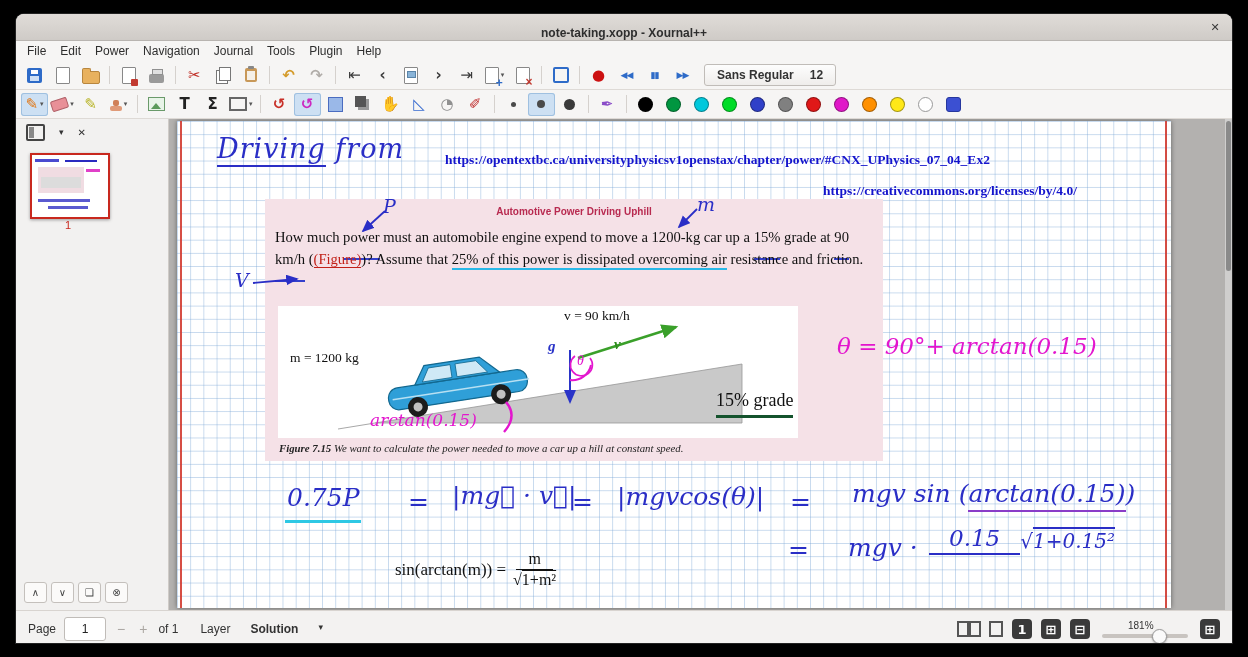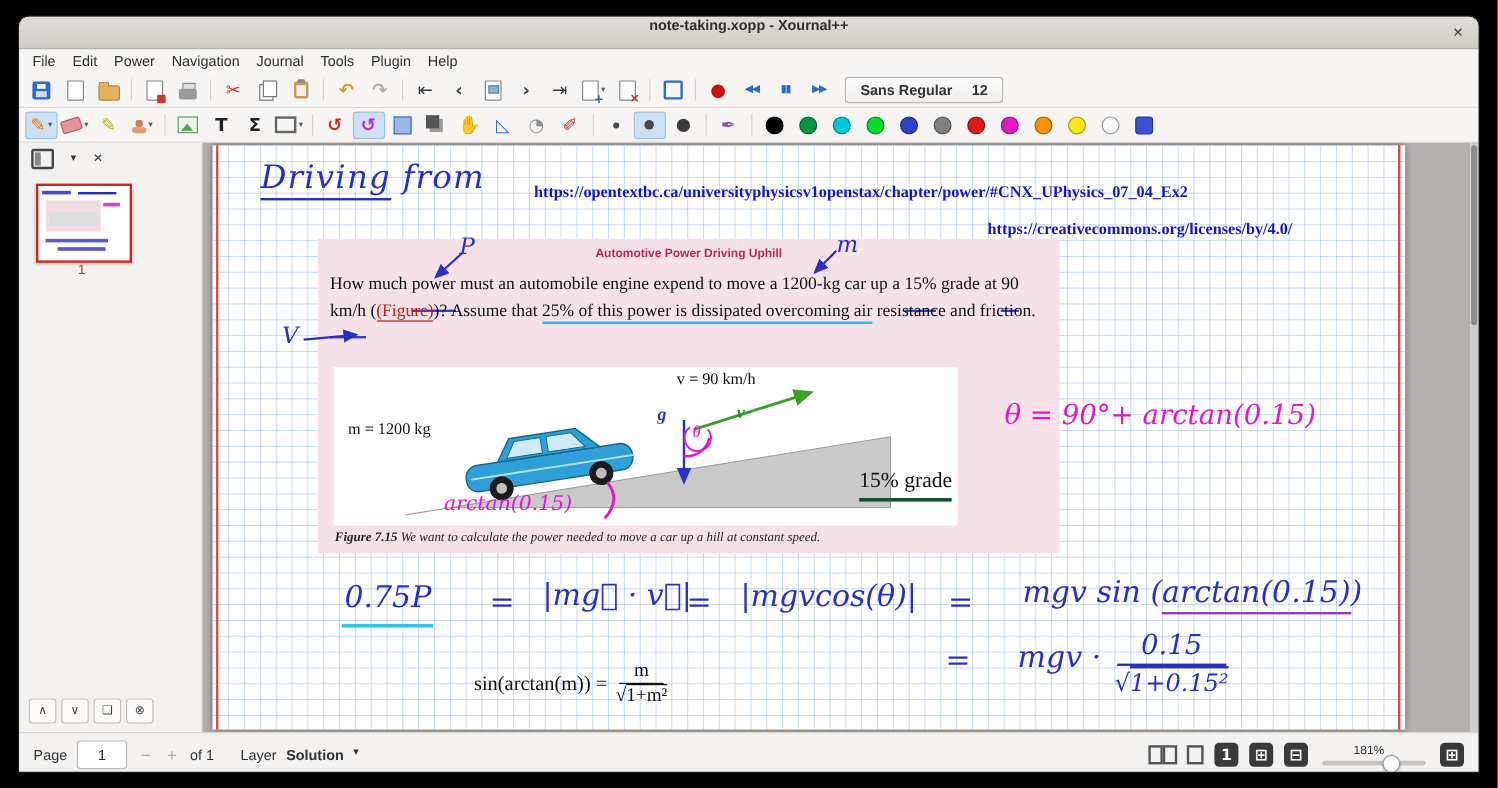--- a/index.html
+++ b/index.html
@@ -1,19 +1,19 @@
 <!DOCTYPE html>
 <html><head>
 <meta charset="utf-8">
 <style>
   html,body{margin:0;padding:0}
   body{width:1248px;height:657px;background:#000;font-family:"Liberation Sans",sans-serif;position:relative;overflow:hidden}
   .window{position:absolute;left:16px;top:14px;width:1216px;height:629px;background:#f6f5f4;border-radius:8px 8px 0 0;overflow:hidden;box-shadow:0 0 0 1px #222}
   
-  .titlebar{height:26px;background:linear-gradient(#e0dcd8,#cfcbc7);border-bottom:1px solid #b8b4b0;display:flex;align-items:flex-start;position:relative}
+  .titlebar{height:26px;background:linear-gradient(#e0dcd8,#cfcbc7);border-bottom:1px solid #b8b4b0;display:flex;align-items:flex-end;position:relative}
   .title{flex:1;text-align:center;font-size:12px;font-weight:bold;color:#2e2e2e}
   .close-btn{position:absolute;right:9px;top:5px;width:16px;height:16px;display:flex;align-items:center;justify-content:center;font-size:11px;color:#3a3a3a;border-radius:3px;cursor:default}
   
   .menubar{height:20px;display:flex;align-items:center;background:#f6f5f4;font-size:12px;color:#2e2e2e;padding-left:4px}
   .menu-item{padding:2px 7px}
   
   .toolbar{height:28px;display:flex;align-items:center;background:#f6f5f4;border-bottom:1px solid #dedad6;padding:0 5px}
   .tb-icons{display:flex;align-items:center;gap:1px}
   .tb-btn{height:23px;min-width:23px;display:inline-flex;align-items:center;justify-content:center;border-radius:3px;padding:0 2px}
   .tb-btn.sel{background:#cde0f3;box-shadow:inset 0 0 0 1px #9fc0e0}
@@ -112,28 +112,28 @@
   .ann .ltr{position:absolute;font-size:19px}
   .theta-eq{left:660px;top:212px;font-size:23px;white-space:nowrap}
   .w-big{font-size:25px;white-space:nowrap}
   .cyanbar{left:108px;top:399px;width:76px;height:3px;background:#2ec8e4}
   .arc-u{border-bottom:2px solid #8a3cc8;padding-bottom:2px}
   .ts{left:218px;top:429px;font-family:"Liberation Serif",serif;font-size:17px;color:#111;display:flex;align-items:center;gap:7px}
   .tfrac{display:inline-flex;flex-direction:column;align-items:center;font-size:16px}
   .tnum{border-bottom:1.2px solid #111;padding:0 12px 1px;text-align:center}
   .tden{padding-top:1px}
   .rad-u{text-decoration:overline}
-  .bfrac{left:752px;top:404px;display:inline-flex;flex-direction:column;align-items:center}
+  .bfrac{left:752px;top:404px;display:inline-flex;flex-direction:row;align-items:center}
   .bnum{font-size:23px;padding:0 20px 2px;border-bottom:2.5px solid #2a2ec6}
   .bden{font-size:20px;padding-top:2px}
   
   .statusbar{height:36px;background:#f3f2f1;border-top:1px solid #d8d4d0;display:flex;align-items:center;padding:0 12px;gap:8px;font-size:12px;color:#333}
   .page-input{width:36px;height:20px;border:1px solid #c0bcb8;border-radius:3px;text-align:center;font-size:12px;background:#fff;color:#222}
   .step{color:#aaa6a2;font-size:14px;padding:0 3px}
-  .layer-wrap{display:flex;align-items:flex-start;gap:8px;margin-left:14px}
+  .layer-wrap{display:flex;align-items:flex-start;gap:20px;margin-left:14px}
   .layer-val{font-weight:bold}
   .sb-right{margin-left:auto;display:flex;align-items:center;gap:9px}
   .i-twopage{width:8px;height:12px;border:2px solid #555;position:relative;margin-right:11px}
   .i-twopage:after{content:"";position:absolute;left:10px;top:-2px;width:8px;height:12px;border:2px solid #555}
   .i-onepage{width:10px;height:12px;border:2px solid #555}
   .badge{min-width:20px;height:20px;background:#3a3a3a;color:#fff;border-radius:4px;display:inline-flex;align-items:center;justify-content:center;font-size:13px;font-weight:bold;font-family:"DejaVu Sans",sans-serif}
   .zoom-block{display:flex;flex-direction:column;align-items:center;margin:0 4px}
   .zoom-label{font-size:10px;color:#333;align-self:flex-start;margin-left:26px}
   .slider{width:86px;height:4px;background:#c8c4c0;border-radius:2px;position:relative;margin-top:3px}
   .knob{position:absolute;left:58%;top:-5px;width:13px;height:13px;border-radius:50%;background:#fafafa;border:1px solid #999;box-shadow:0 1px 2px rgba(0,0,0,.3)}

